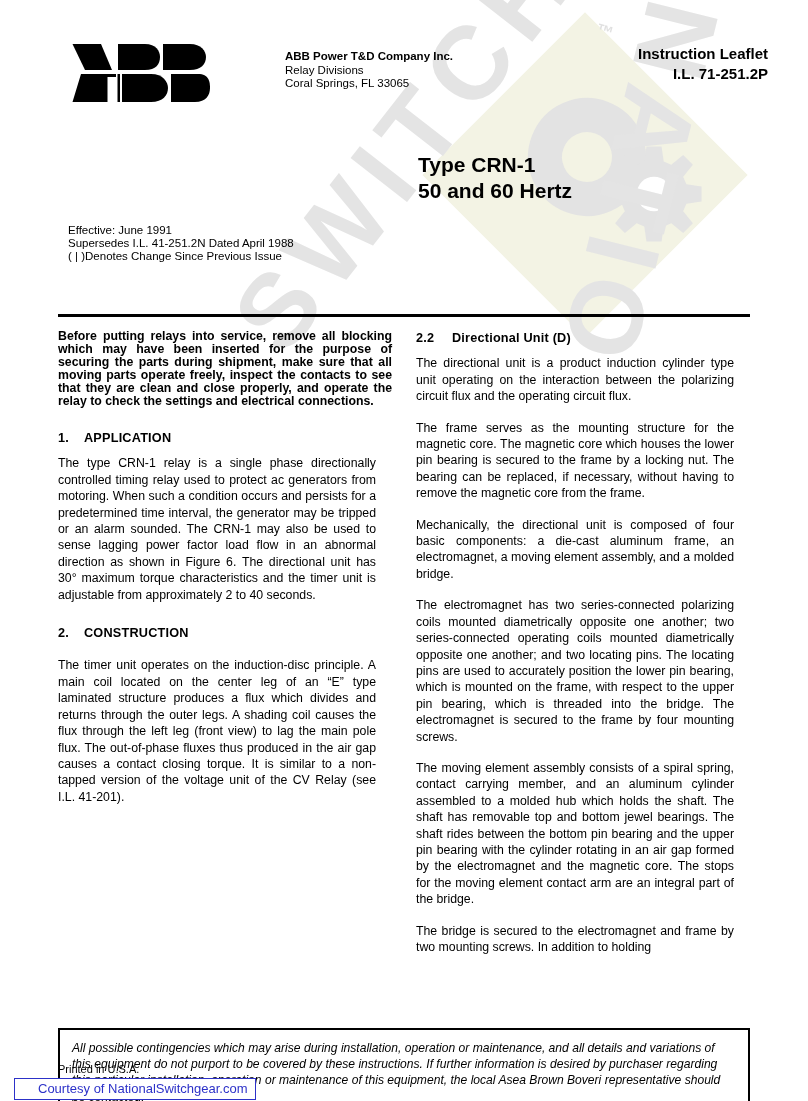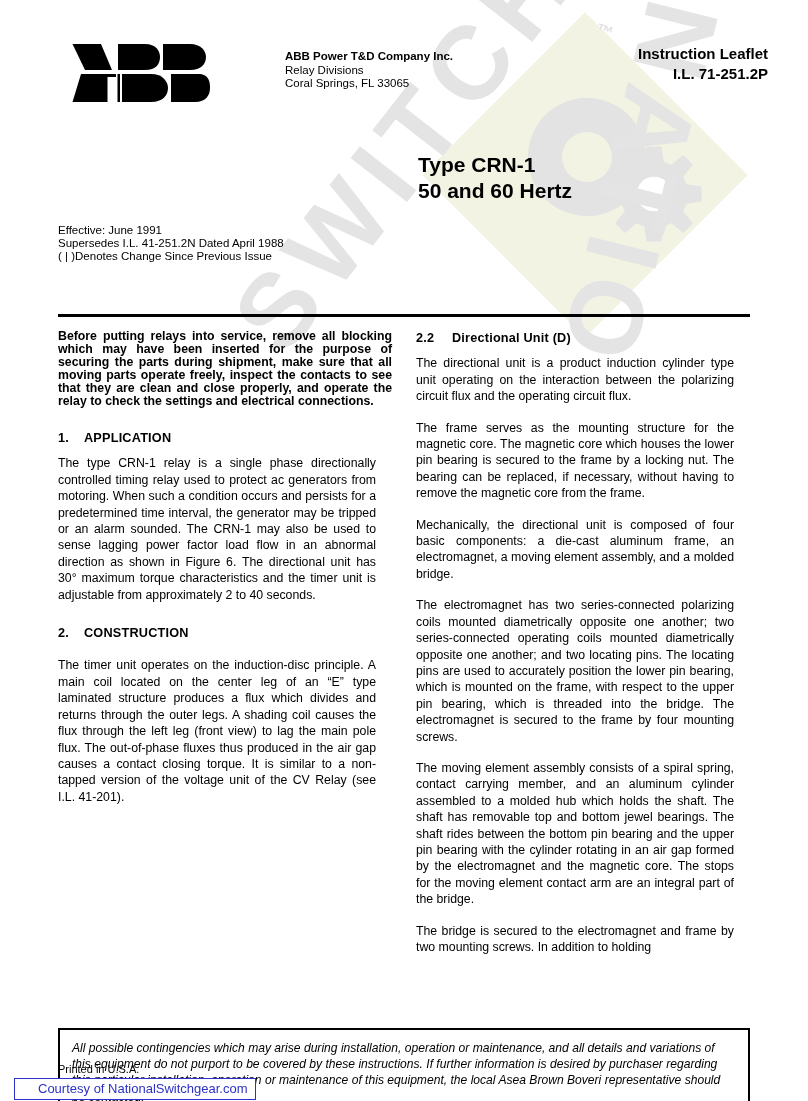--- a/index.html
+++ b/index.html
@@ -113,21 +113,21 @@
   }
   .doc-title {
     position: absolute;
     left: 418px; top: 152px;
     font-size: 21px;
     font-weight: bold;
     line-height: 25.5px;
   }
   .effective {
     position: absolute;
-    left: 58px; top: 224px;
+    left: 68px; top: 224px;
     font-size: 11.5px;
     line-height: 13px;
   }
   .rule {
     position: absolute;
     left: 58px; top: 314px;
     width: 692px;
     height: 3px;
     background: #000;
   }

